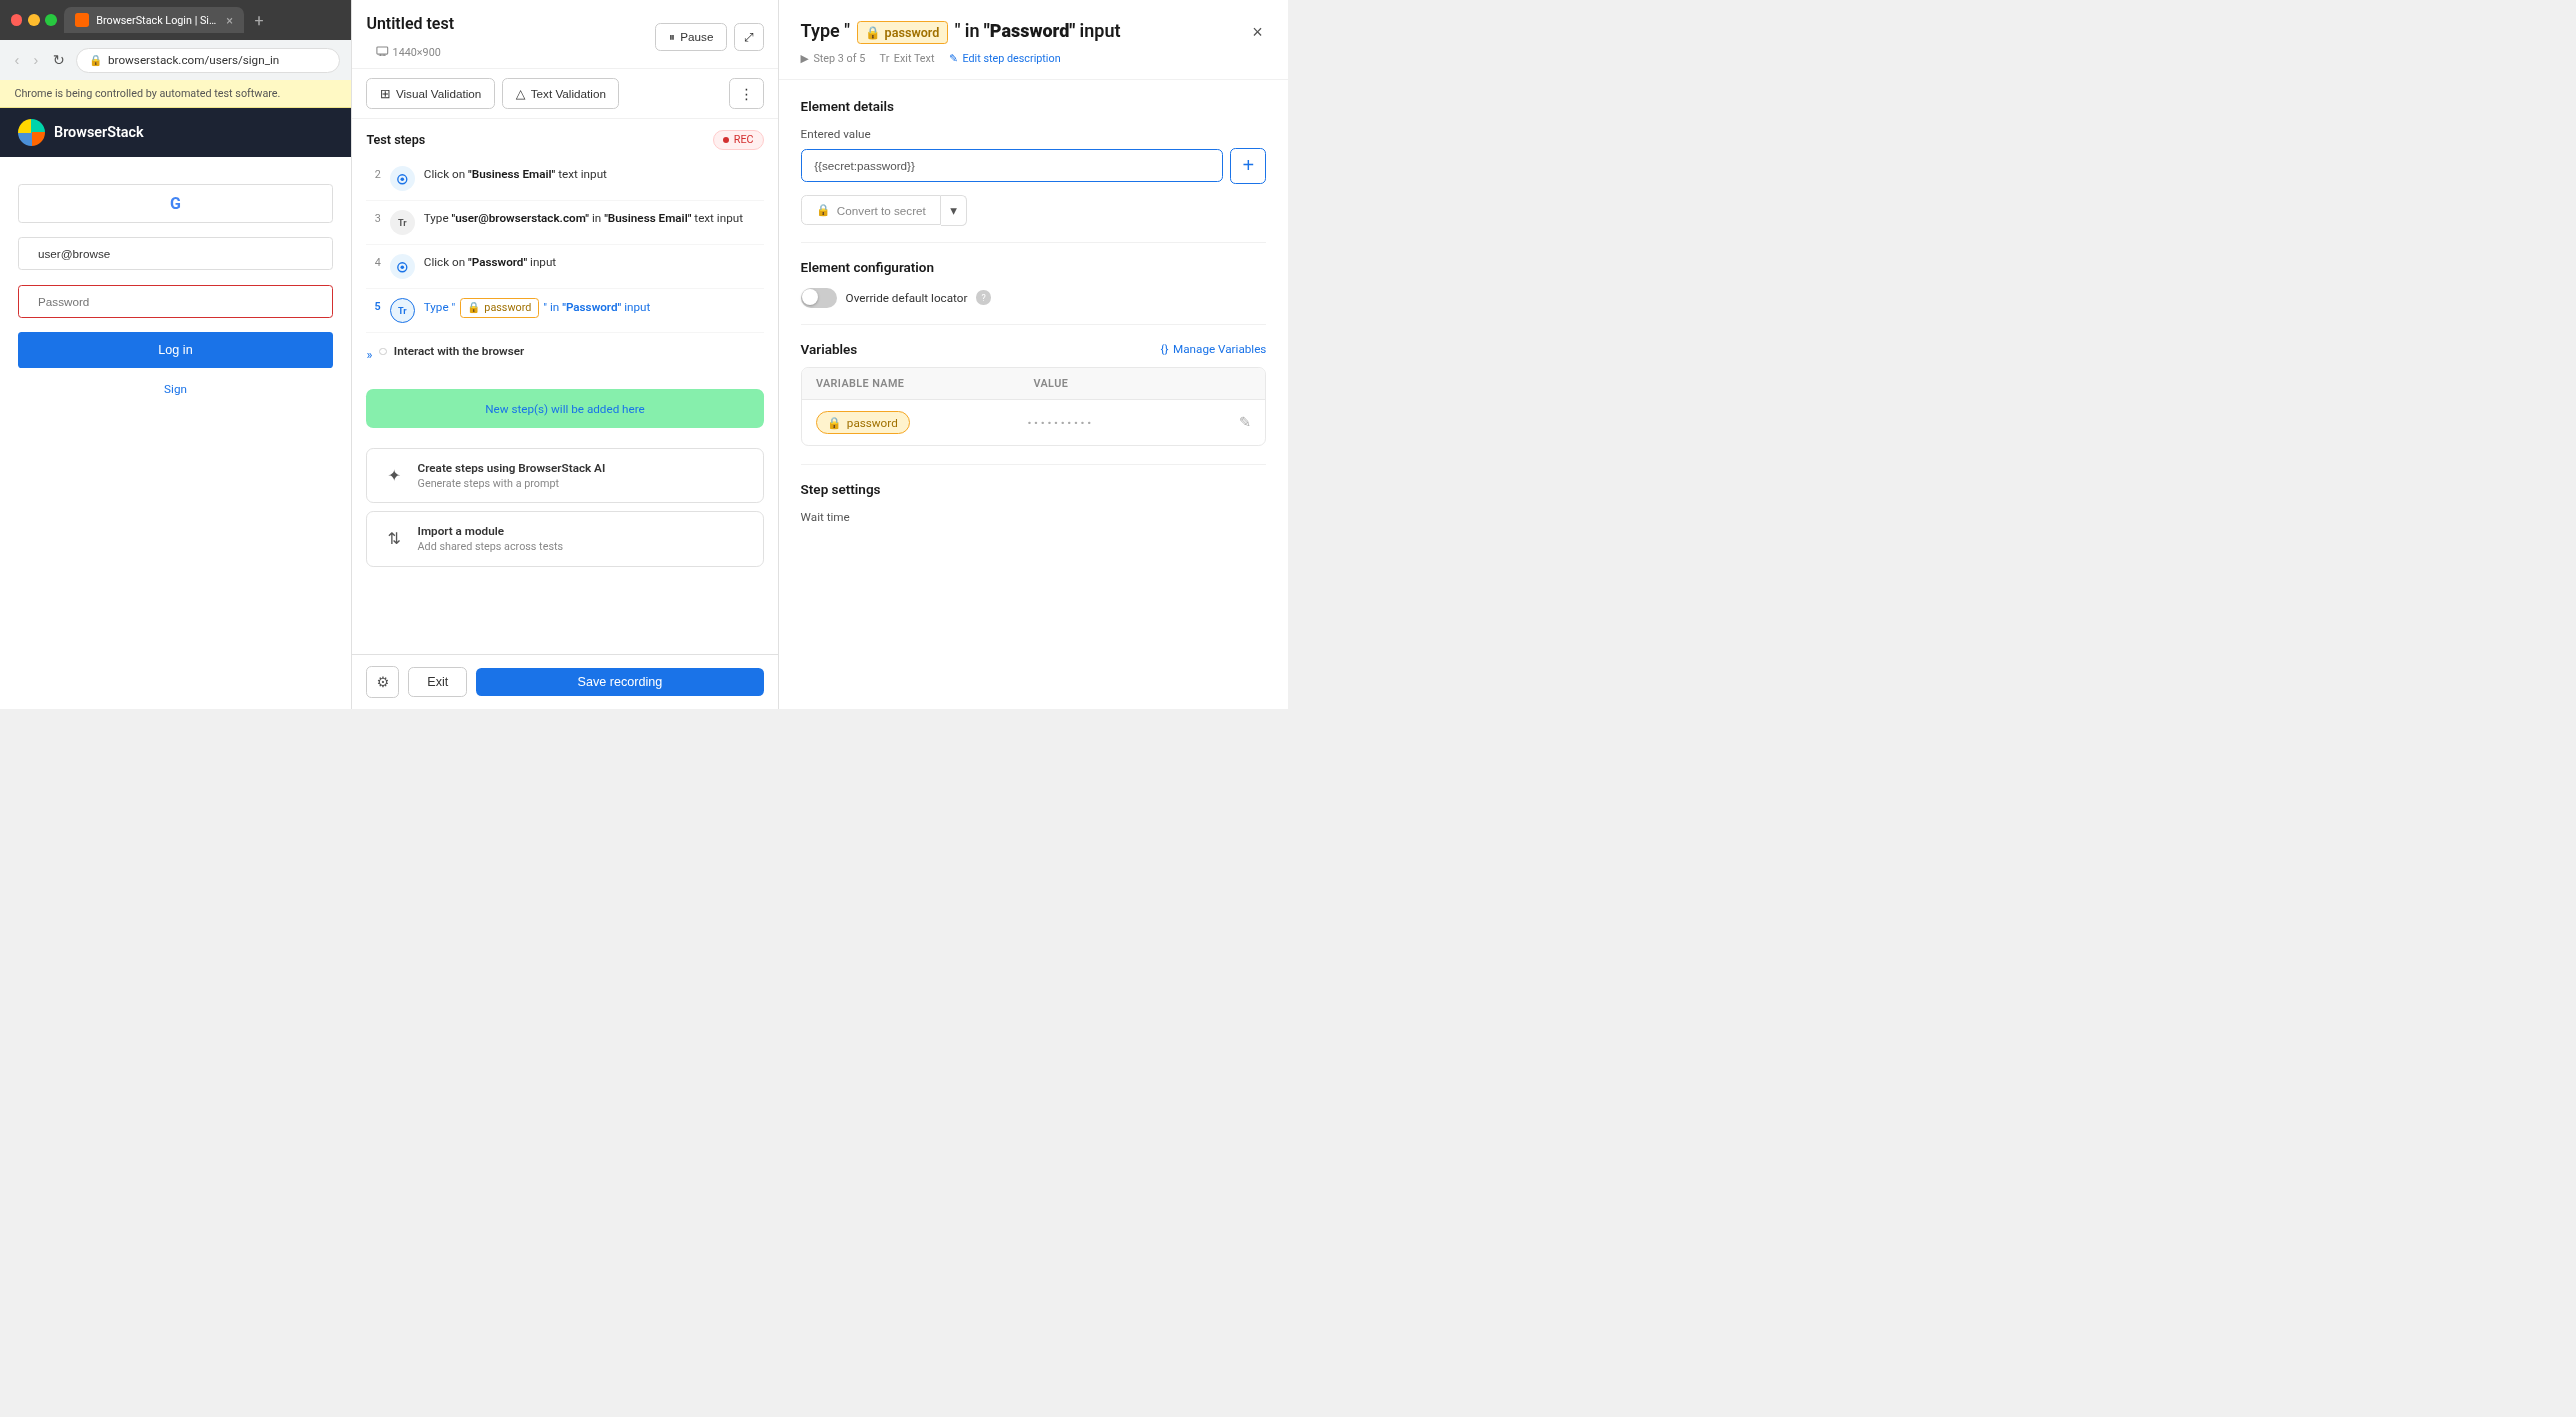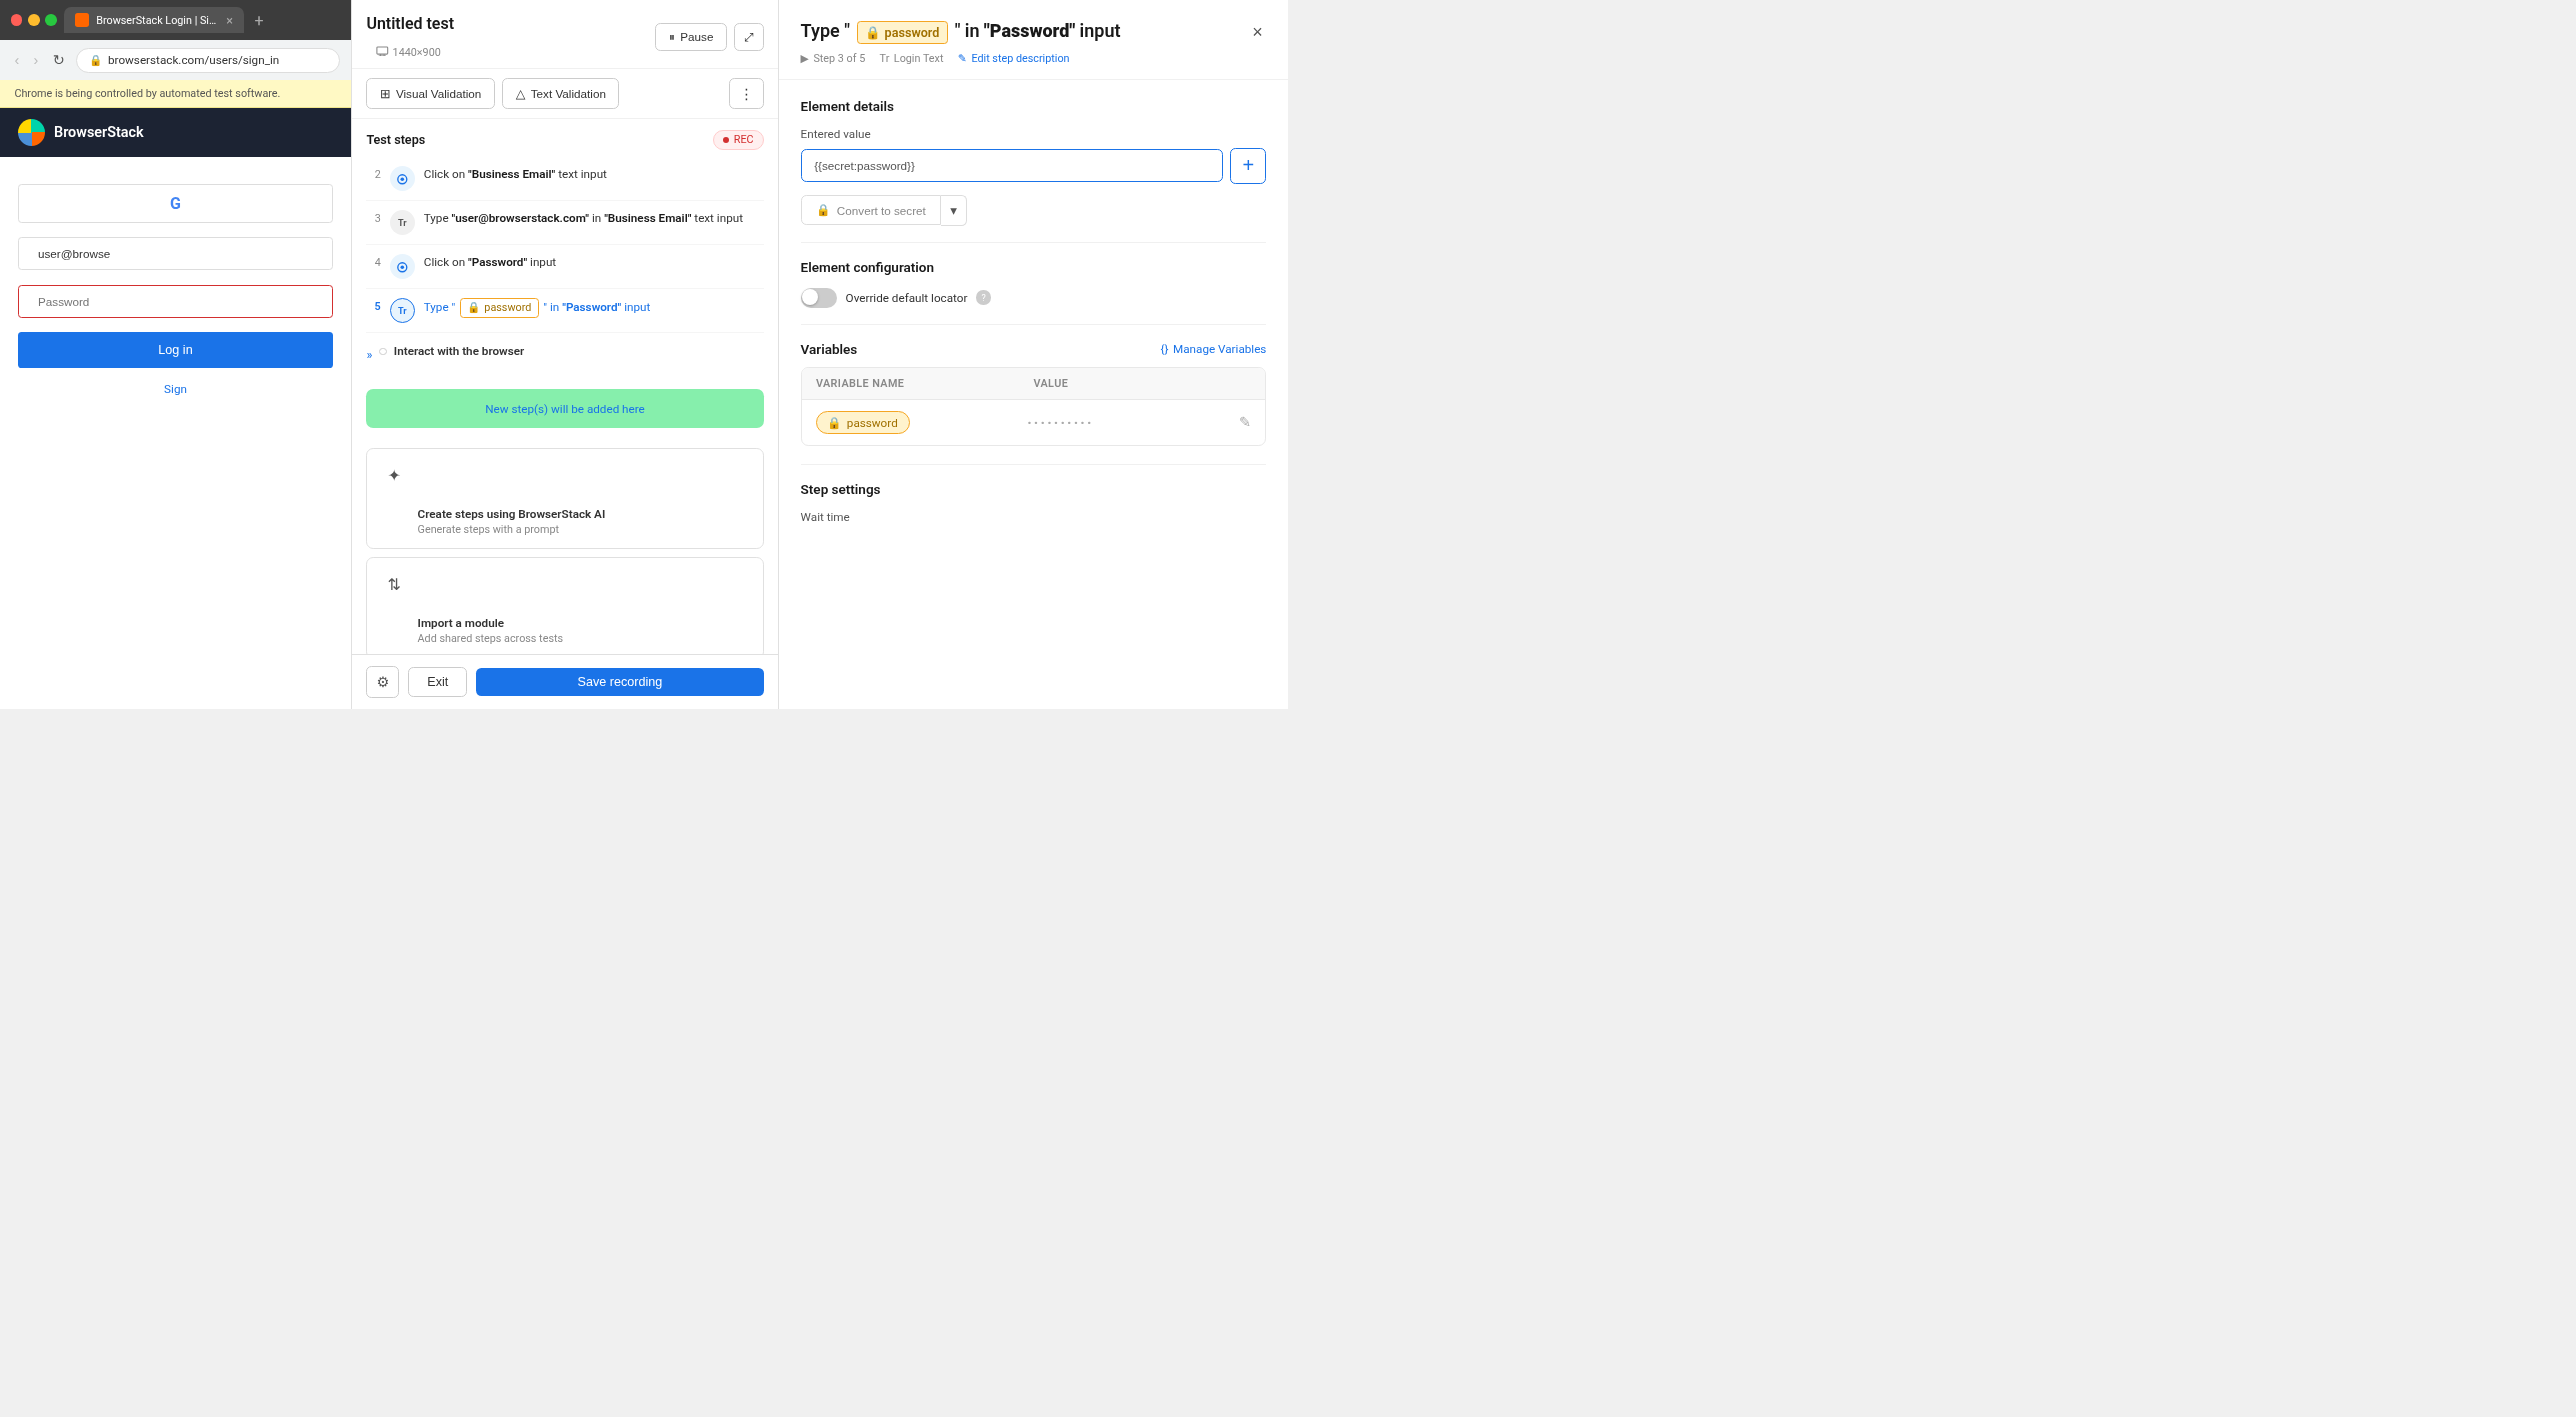--- a/index.html
+++ b/index.html
@@ -66,21 +66,21 @@
     .step-bold { font-weight: 600; color: #1a1a1a; }
     .step-content.active .step-bold { color: #1a73e8; }
     .step-secret-badge { display: inline-flex; align-items: center; gap: 3.6px; background: #fff3cd; border: 0.9px solid #f5a623; border-radius: 3.6px; padding: 0.9px 6.3px; font-size: 10.8px; color: #a07000; margin: 0 1.8px; }
     .step-secret-outline { background: transparent; border: 1.8px solid #f5a623; }
     .chevron-double { color: #1a73e8; font-size: 12.6px; margin-top: 7.2px; }
     .interact-label { font-size: 11.7px; font-weight: 600; color: #333; padding: 5.4px 0; }
     .new-step-box { background: #86efac; border-radius: 7.2px; padding: 10.8px 14.4px; text-align: center; margin: 20px 0; }
     .new-step-text { color: #1a73e8; font-size: 11.7px; }
     .action-card { border: 0.9px solid #e0e0e0; border-radius: 7.2px; padding: 12.6px 14.4px; margin: 7.2px 0; display: flex; align-items: flex-start; gap: 10.8px; cursor: pointer; }
     .action-icon { width: 25px; height: 25px; display: flex; align-items: center; justify-content: center; font-size: 16px; color: #555; flex-shrink: 0; margin-top: 1.8px; }
-    .action-info { flex: 1; margin-top: 46px; }
+    .action-info { flex: 1; }
     .action-title { font-size: 11.7px; font-weight: 600; color: #333; }
     .action-subtitle { font-size: 10.8px; color: #888; margin-top: 1.8px; }
     .panel-footer { padding: 10.8px 14.4px; border-top: 0.9px solid #e0e0e0; display: flex; align-items: center; gap: 9px; }
     .settings-btn { border: 0.9px solid #ccc; background: #fff; border-radius: 5.4px; padding: 7.2px 9px; cursor: pointer; color: #555; font-size: 14.4px; }
     .exit-btn { border: 0.9px solid #ccc; background: #fff; border-radius: 5.4px; padding: 7.2px 18px; font-size: 12.6px; cursor: pointer; color: #333; flex: 0; }
     .save-btn { background: #1a73e8; color: #fff; border: none; border-radius: 5.4px; padding: 7.2px 18px; font-size: 12.6px; cursor: pointer; flex: 1; font-weight: 500; }
 
     
     .right-panel { flex: 1; background: #fff; display: flex; flex-direction: column; overflow-y: auto; }
     .right-header { padding: 18px 21.6px 14.4px; border-bottom: 0.9px solid #f0f0f0; display: flex; align-items: flex-start; justify-content: space-between; }
@@ -319,21 +319,21 @@
           <span>password</span>
         </span> " in <strong>"Password"</strong> input
       </div>
       <div class="step-meta">
         <span class="step-meta-item">
           <span>▶</span>
           <span>Step 3 of 5</span>
         </span>
         <span class="step-meta-item">
           <span>Tr</span>
-          <span>Login Text</span>
+          <span>Exit Text</span>
         </span>
         <span class="step-meta-item blue">
           <span>✎</span>
           <span>Edit step description</span>
         </span>
       </div>
     </div>
     <button class="close-btn">×</button>
   </div>
 

